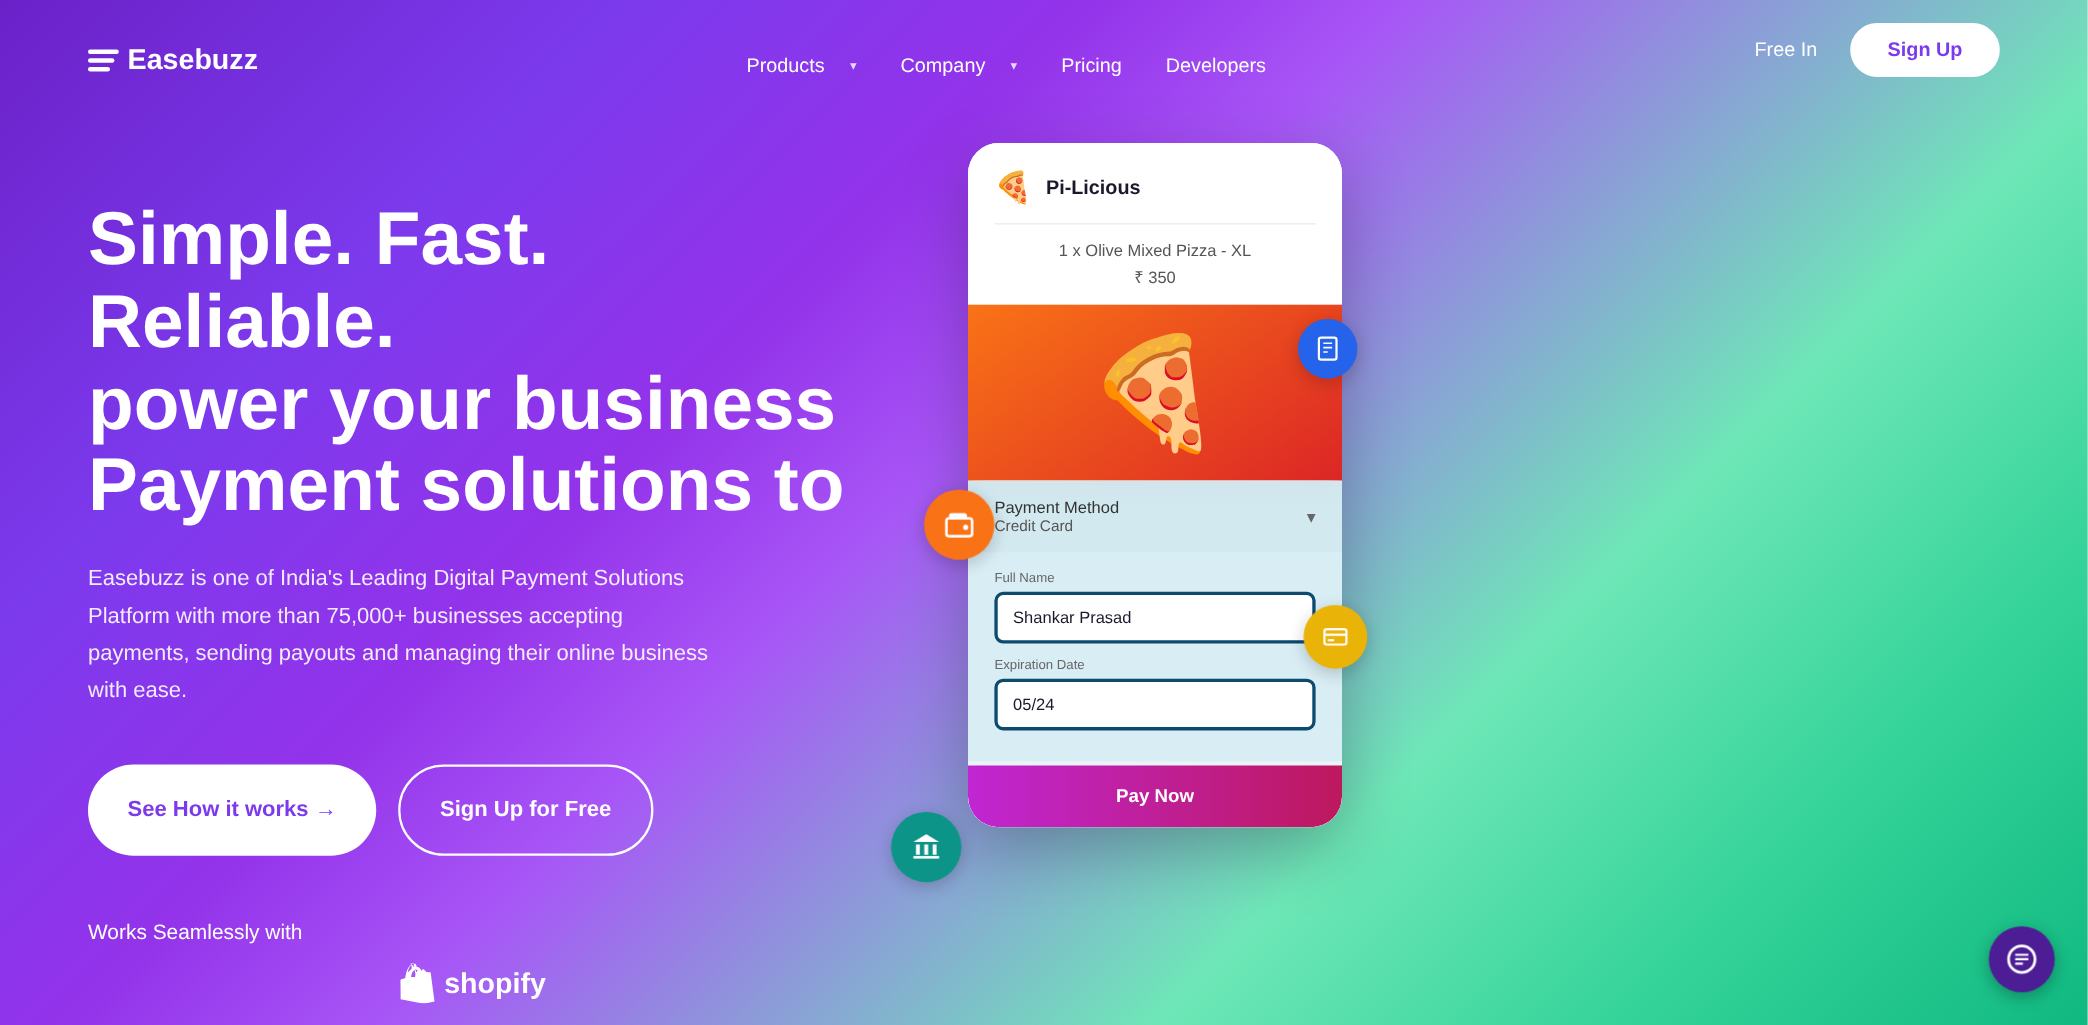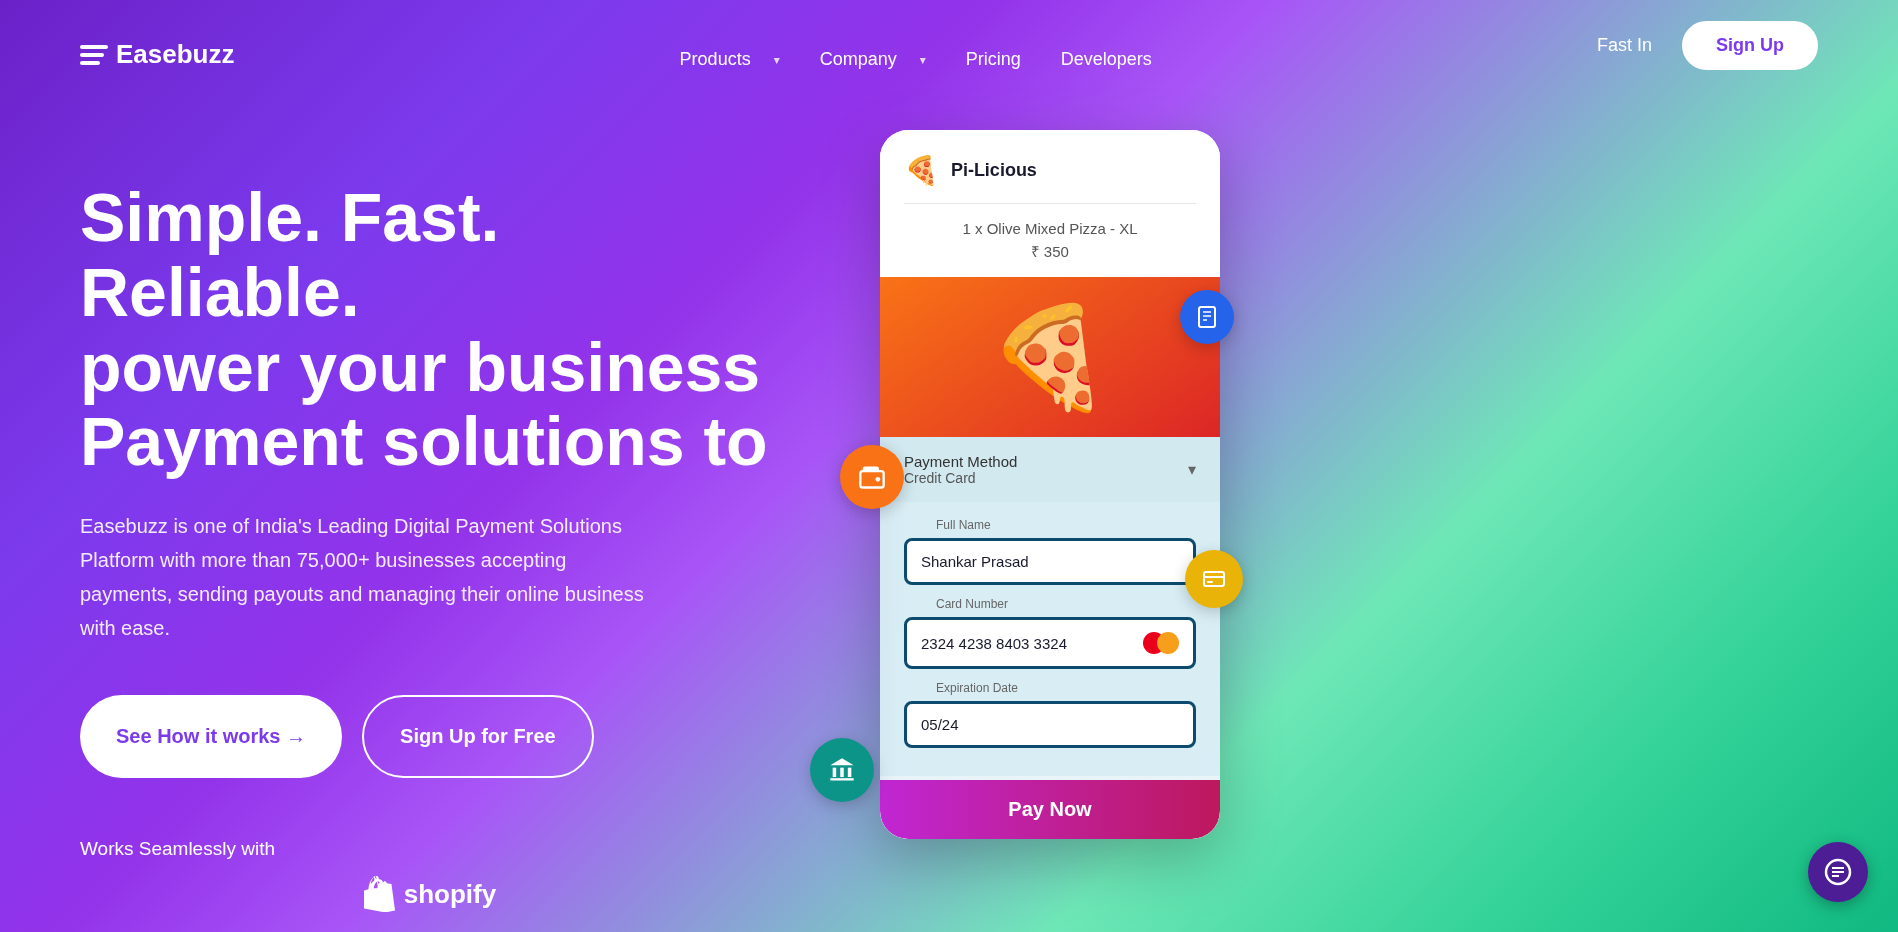--- a/index.html
+++ b/index.html
@@ -319,21 +319,20 @@
 
     .form-group {
       margin-bottom: 12px;
     }
 
     .form-label {
       font-size: 12px;
       color: #666;
       margin-bottom: 6px;
       display: block;
-      margin-left: 32px;
     }
 
     .form-input {
       width: 100%;
       background: white;
       border: 3px solid #0c4a6e;
       border-radius: 8px;
       padding: 12px 14px;
       font-size: 15px;
       color: #1a1a2e;
@@ -373,21 +372,21 @@
       flex: 1;
     }
 
     .pay-now-btn {
       width: 100%;
       background: linear-gradient(90deg, #c026d3, #be185d);
       color: white;
       border: none;
       border-radius: 0 0 8px 8px;
       padding: 18px;
-      font-size: 20px;
+      font-size: 17px;
       font-weight: 700;
       cursor: pointer;
       margin-top: 4px;
     }
 
     
     .float-icon {
       position: absolute;
       border-radius: 50%;
       display: flex;
@@ -485,21 +484,21 @@
       </a>
     </li>
     <li>
       <a href="#">
         <span>Developers</span>
       </a>
     </li>
   </ul>
 
   <div class="nav-actions">
-    <a href="#" class="sign-in">Fast In</a>
+    <a href="#" class="sign-in">Free In</a>
     <a href="#" class="sign-up-btn">Sign Up</a>
   </div>
 </nav>
 
 <section class="hero">
   <div class="hero-left">
     <h1 class="hero-title">
       <div>Simple. Fast. Reliable.</div>
       <div>power your business</div>
       <div>Payment solutions to</div>
@@ -588,30 +587,20 @@
         </div>
 
         <div class="form-section">
           <div class="form-group">
             <label class="form-label">Full Name</label>
             <div class="form-input">
               <span>Shankar Prasad</span>
             </div>
           </div>
 
-          <div class="form-group">
-            <label class="form-label">Card Number</label>
-            <div class="form-input" style="display:flex; justify-content:space-between; align-items:center;">
-              <span>2324 4238 8403 3324</span>
-              <div class="mastercard-icon">
-                <span class="mc-circle1"></span>
-                <span class="mc-circle2"></span>
-              </div>
-            </div>
-          </div>
 
           <div class="form-row">
             <div class="form-group">
               <label class="form-label">Expiration Date</label>
               <div class="form-input">
                 <span>05/24</span>
               </div>
             </div>
           </div>
         </div>

